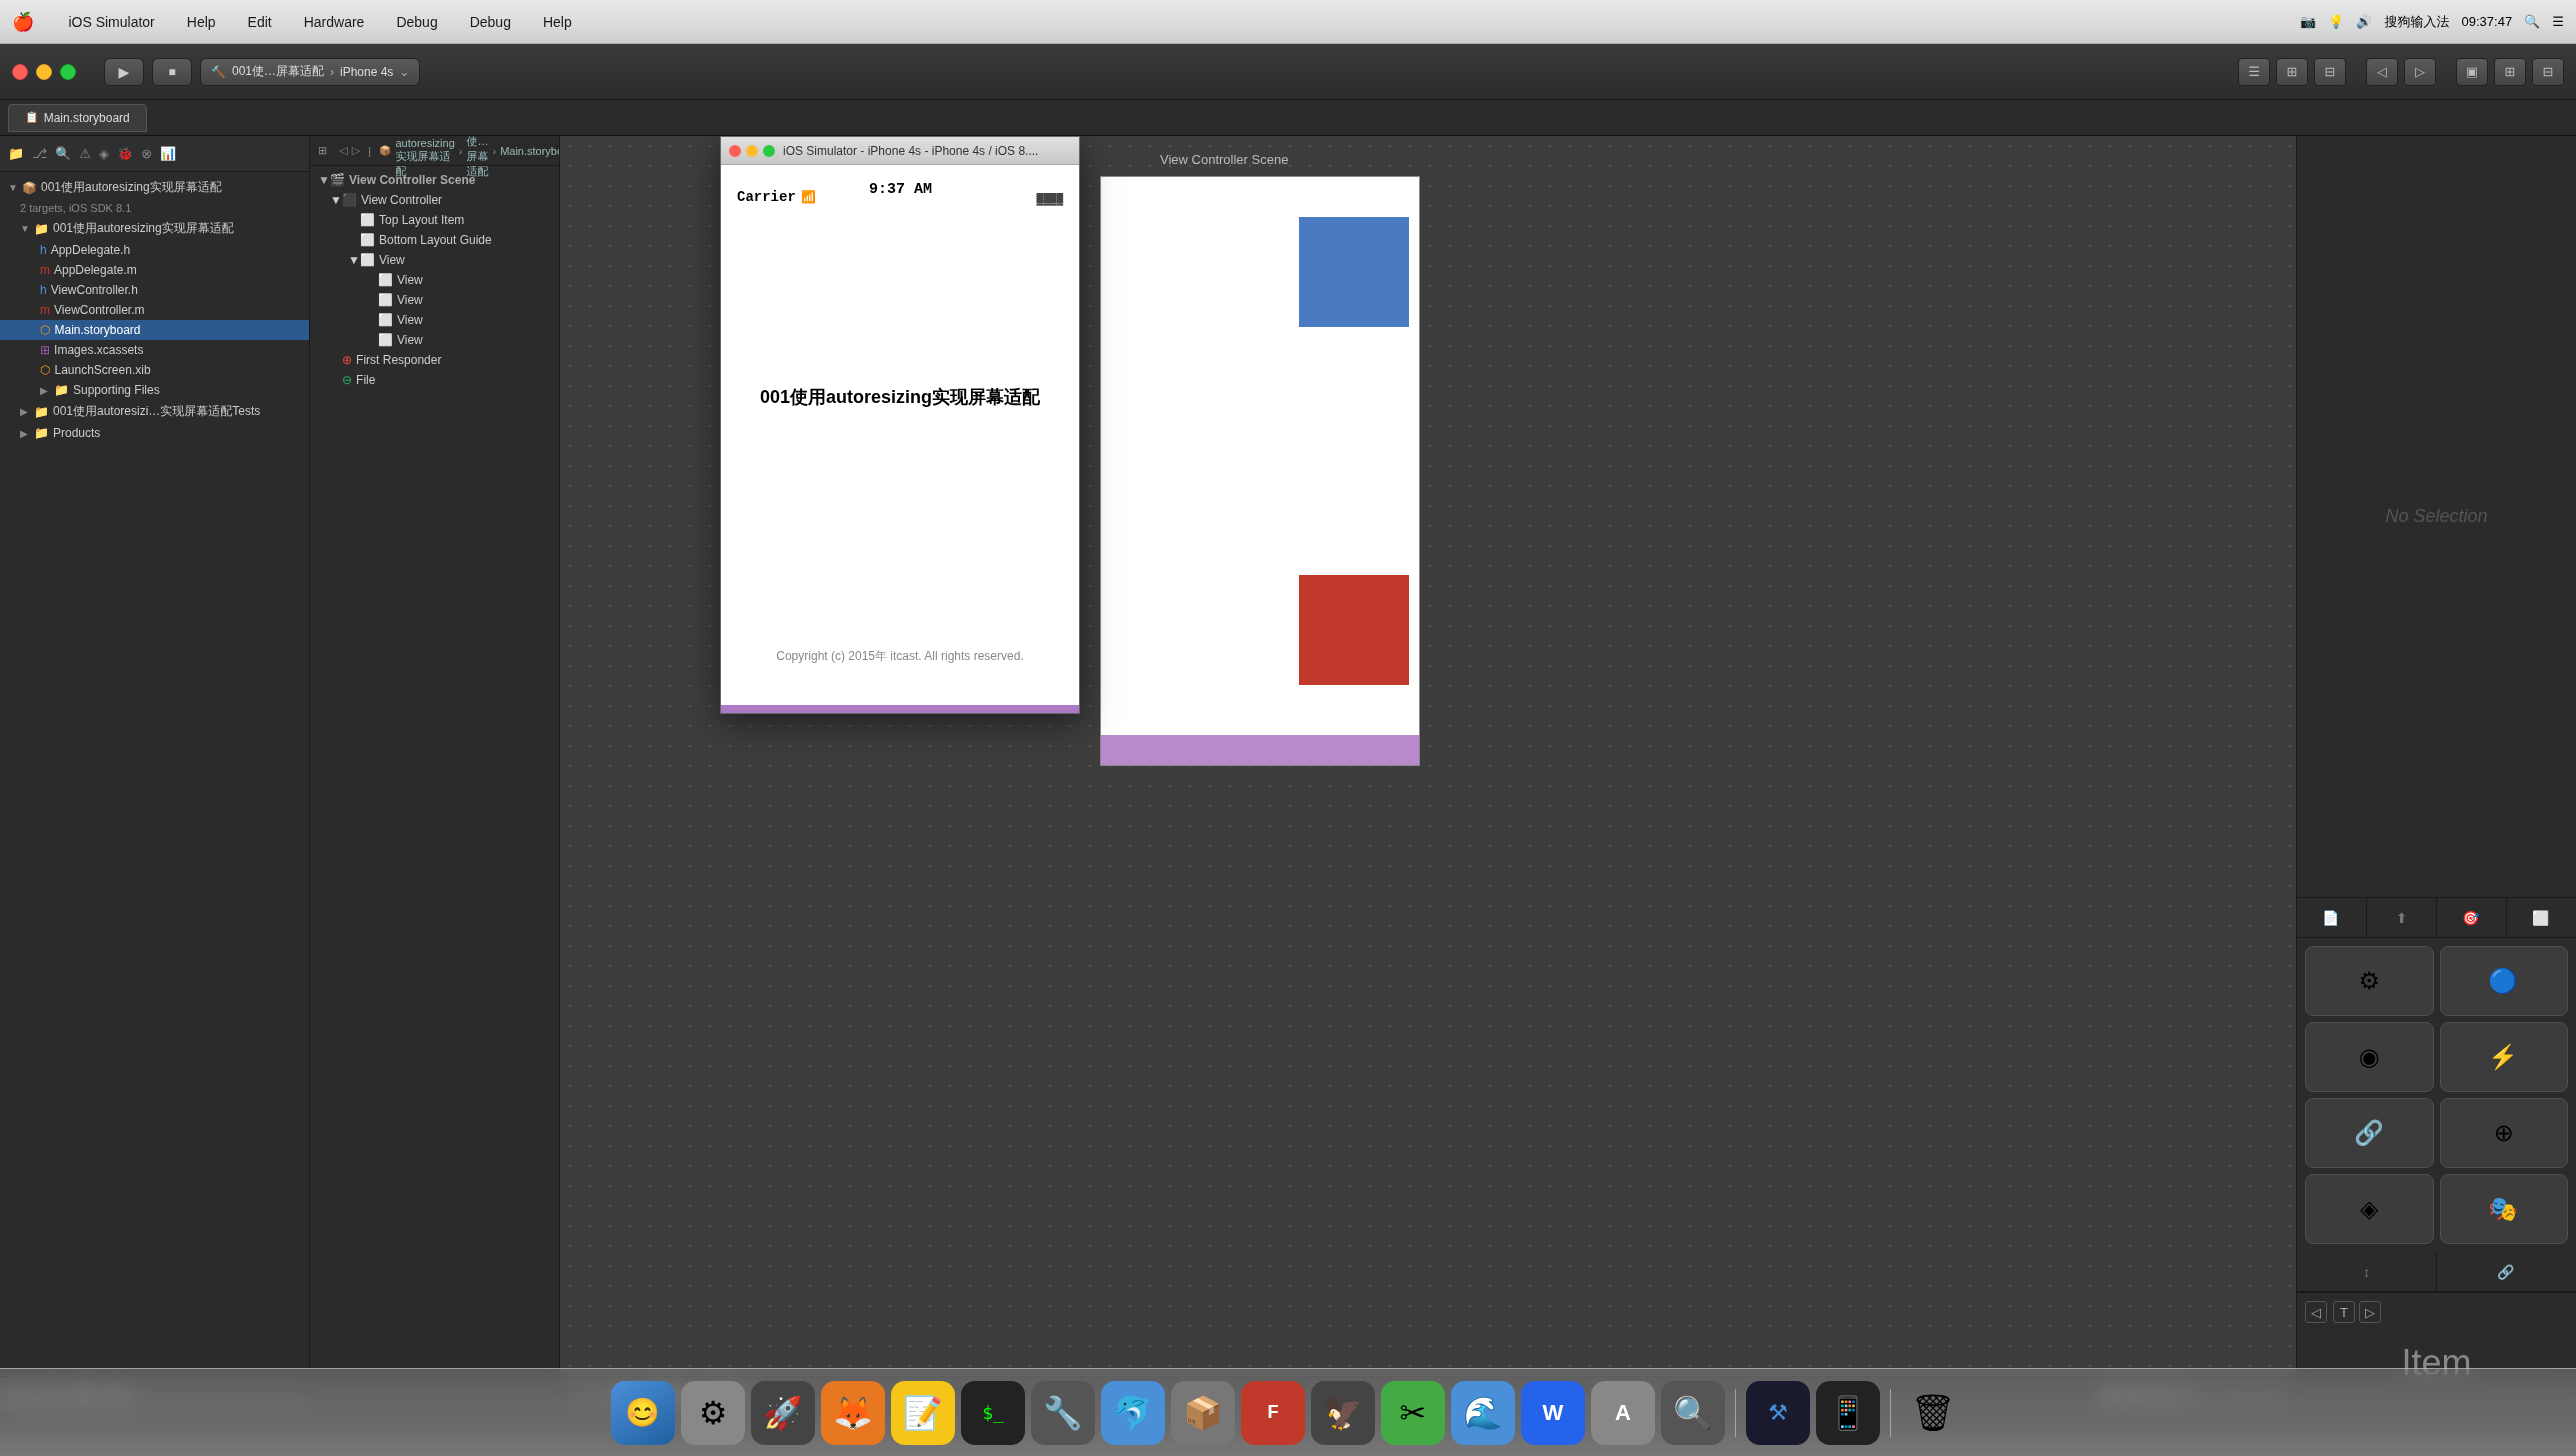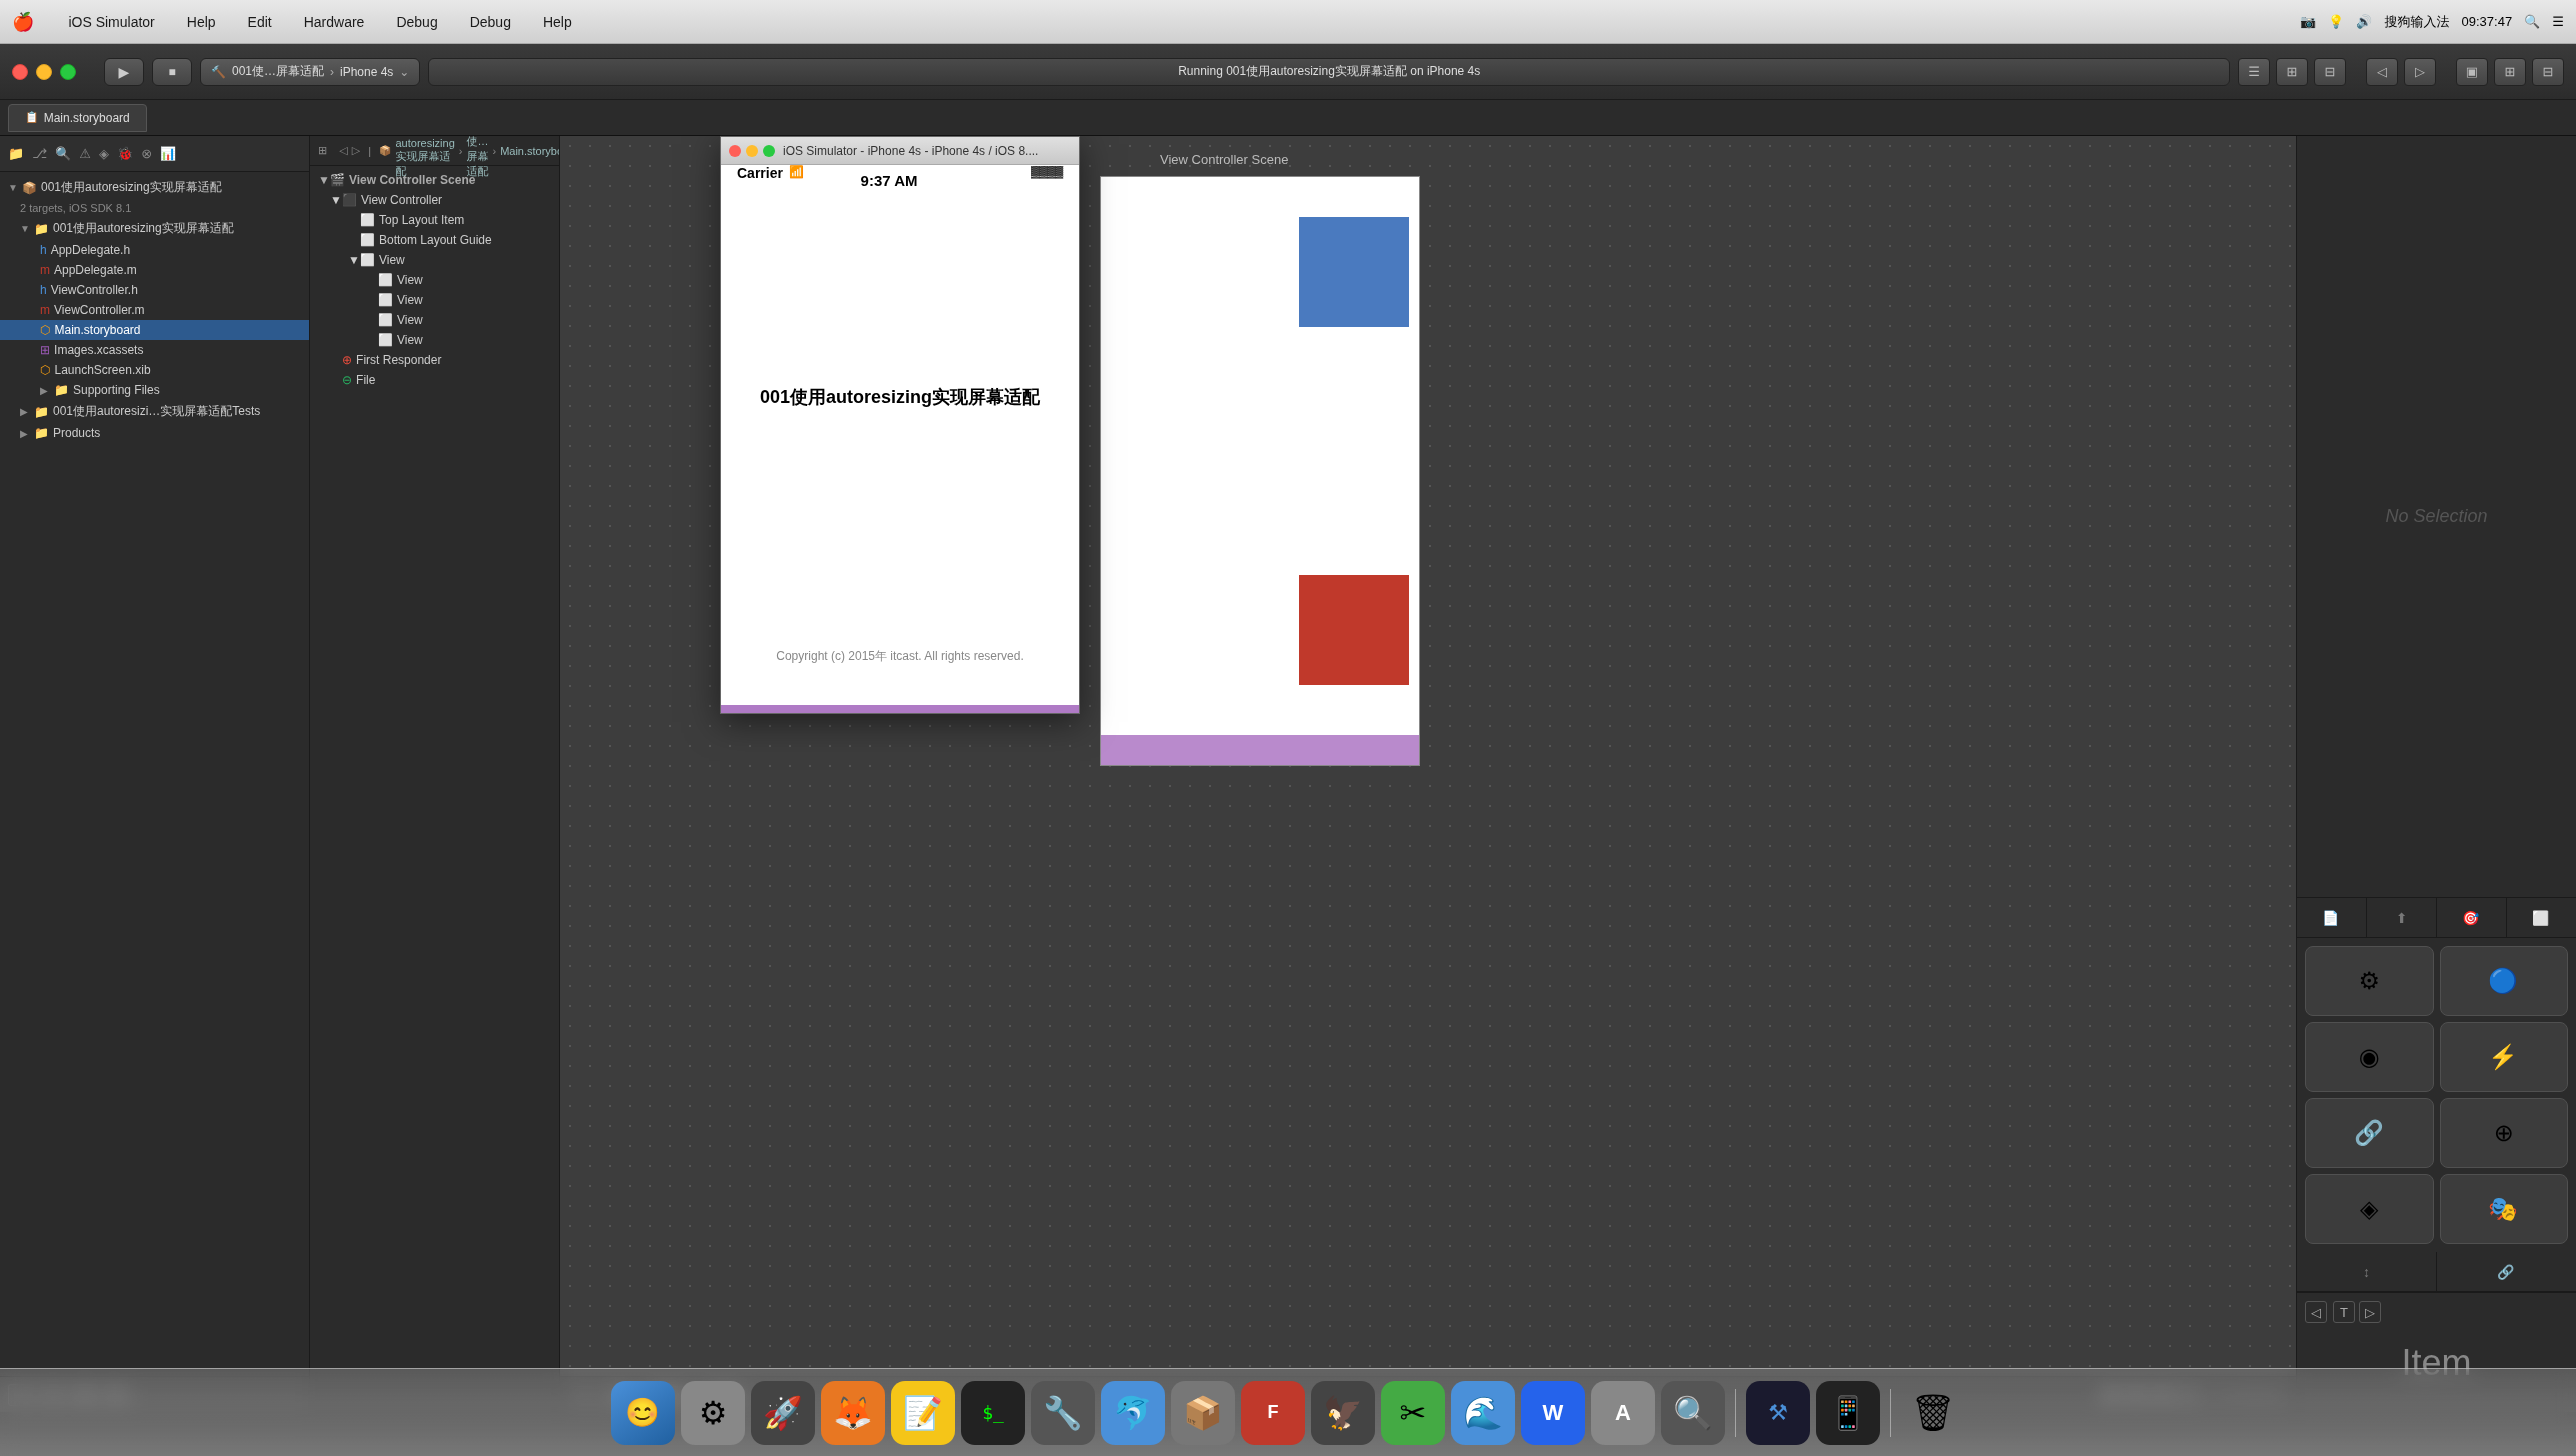--- a/index.html
+++ b/index.html
@@ -214,25 +214,26 @@
     }
     .sim-traffic { display: flex; gap: 5px; margin-right: 8px; }
     .sim-tl { width: 12px; height: 12px; border-radius: 50%; cursor: pointer; }
     .sim-red { background: #ff5f57; }
     .sim-yellow { background: #ffbd2e; }
     .sim-green { background: #28ca41; }
     .simulator-status-bar {
       height: 40px;
       background: white;
       display: flex;
-      align-items: flex-start;
+      align-items: flex-end;
       padding: 0 16px;
       font-size: 14px;
       font-weight: 600;
       color: #000;
+      font-family: Liberation Mono, monospace;
     }
     .sim-time { margin: 7px auto; font-size: 15px; font-weight: 600; }
     .sim-battery { margin-left: auto; font-size: 11px; color: #000; }
     .simulator-content {
       background: white;
       min-height: 500px;
       padding: 20px;
       display: flex;
       flex-direction: column;
       align-items: center;
@@ -443,23 +444,20 @@
   <div class="traffic-light tl-green"></div>
   <div style="width: 12px;"></div>
   <div class="run-btn">▶</div>
   <div class="stop-btn">■</div>
   <div class="scheme-selector">
     <span>🔨</span>
     <span>001使…屏幕适配</span>
     <span style="color:#aaa;">›</span>
     <span>iPhone 4s</span>
     <span style="color:#aaa;">⌄</span>
-  </div>
-  <div class="status-bar-xcode">
-    <span>Running 001使用autoresizing实现屏幕适配 on iPhone 4s</span>
   </div>
   <div class="toolbar-right">
     <div class="toolbar-icon-btn">☰</div>
     <div class="toolbar-icon-btn">⊞</div>
     <div class="toolbar-icon-btn">⊟</div>
     <div style="width: 8px;"></div>
     <div class="toolbar-icon-btn">◁</div>
     <div class="toolbar-icon-btn">▷</div>
     <div style="width: 8px;"></div>
     <div class="toolbar-icon-btn">▣</div>

